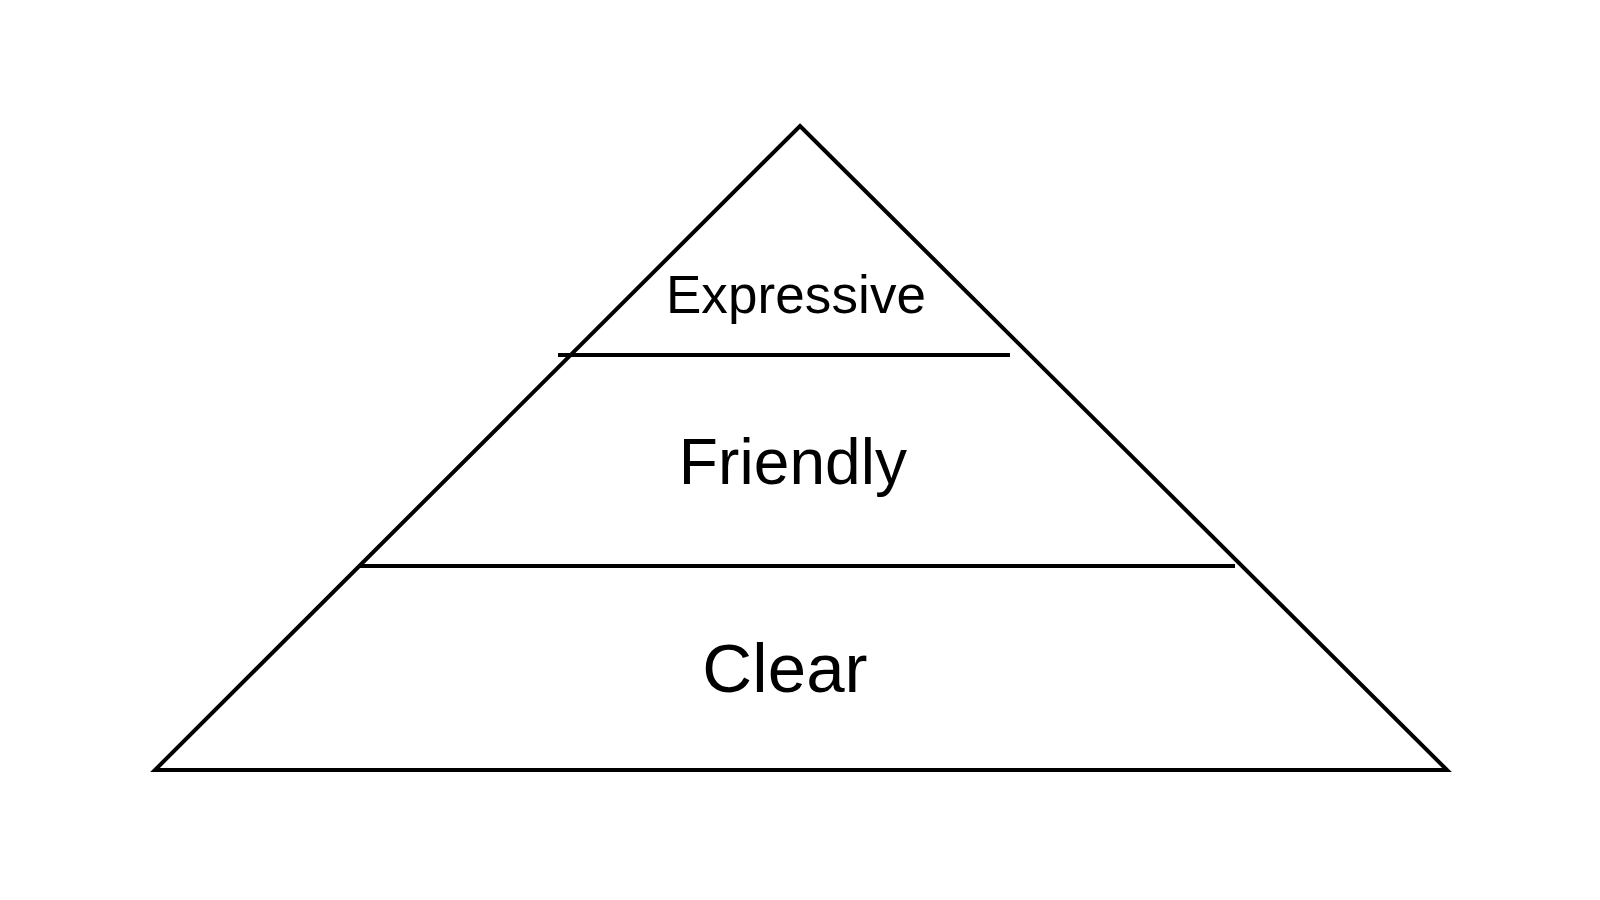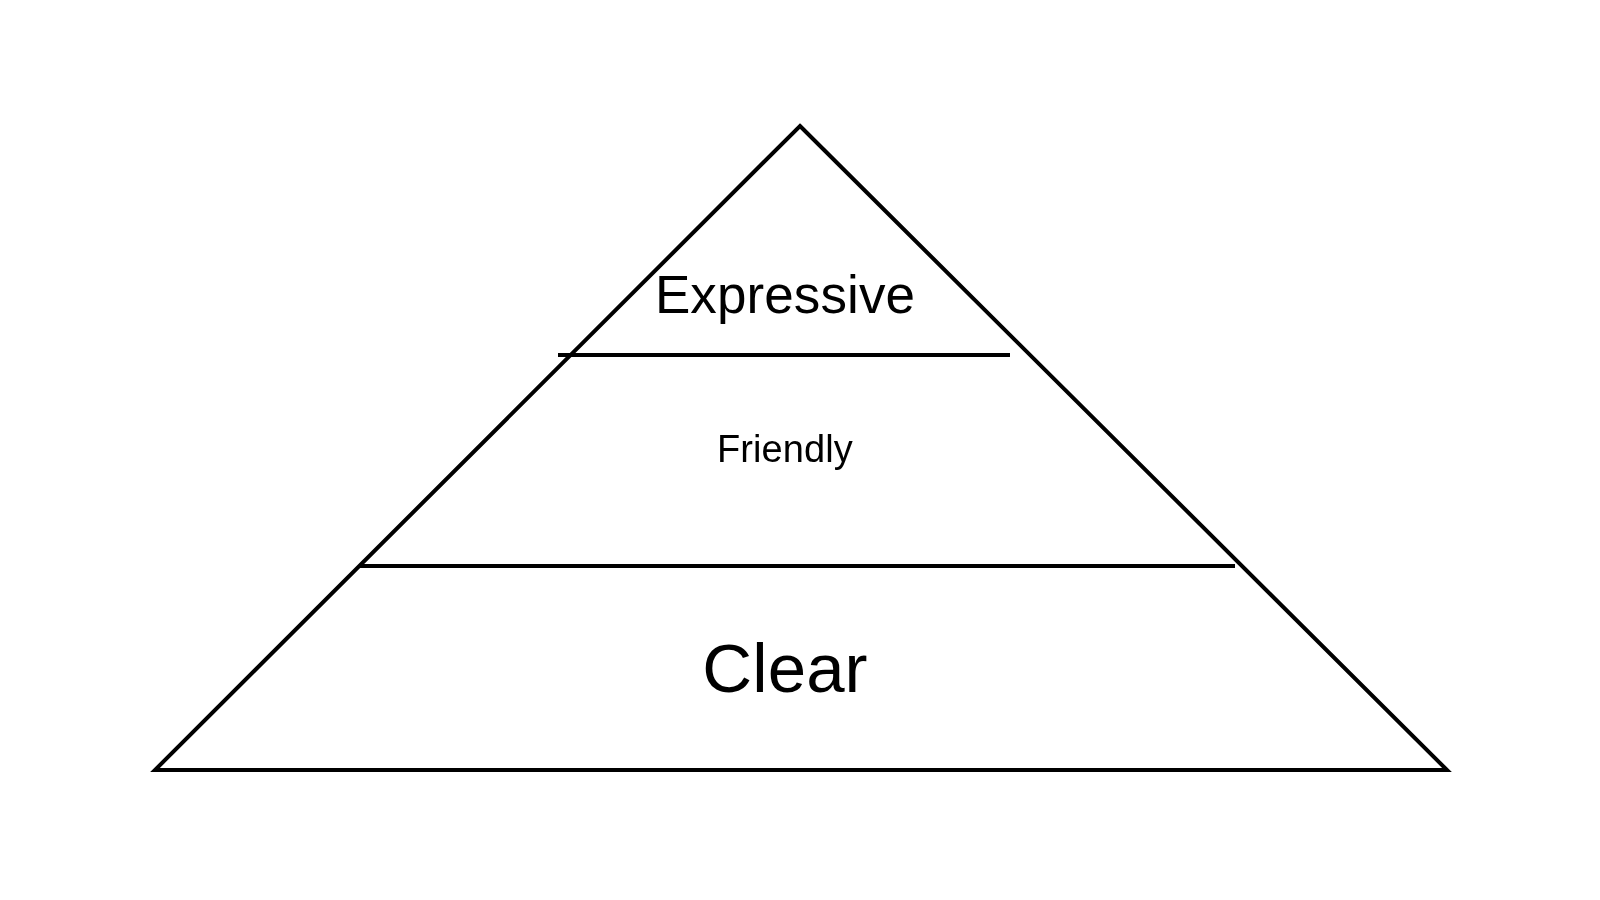--- a/index.html
+++ b/index.html
@@ -34,26 +34,28 @@
     font-family: "Liberation Sans", sans-serif;
     font-weight: 400;
     line-height: 1;
     letter-spacing: 0.1px;
   }
   .tier-label-top {
     left: 0;
     width: 1570px;
     top: 268px;
     font-size: 53px;
+    padding-left: 11px;
   }
   .tier-label-middle {
     left: 0;
     width: 1570px;
     top: 430px;
-    font-size: 38px;
+    font-size: 64px;
+    padding-left: 8px;
   }
   .tier-label-bottom {
     left: 0;
     width: 1570px;
     top: 634px;
     font-size: 69px;
   }
 </style>
 </head>
 <body>

